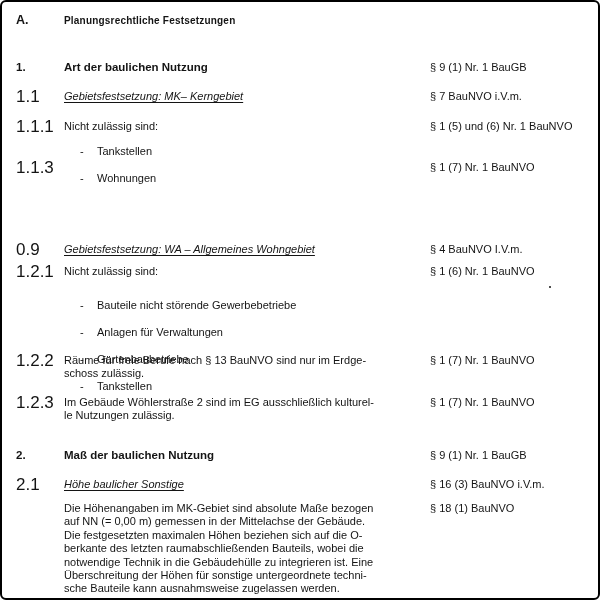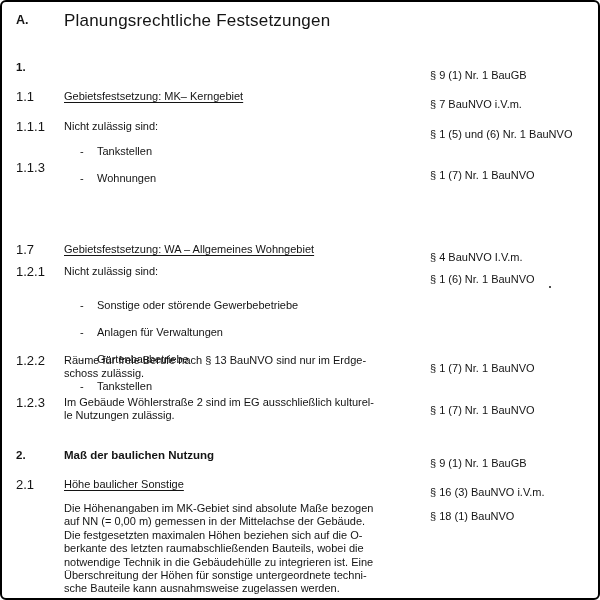--- a/index.html
+++ b/index.html
@@ -21,45 +21,44 @@
   }
   .row {
     position: absolute;
     left: 14px;
     right: 6px;
   }
   .num {
     position: absolute;
     left: 0;
     top: 0;
-    font-size: 13px;
+    font-size: 17px;
     line-height: 13px;
     white-space: nowrap;
   }
   .body {
     margin-left: 48px;
     width: 364px;
     font-size: 11px;
     line-height: 13.4px;
     white-space: pre-line;
   }
   .ref {
     position: absolute;
     left: 414px;
     top: 0;
     font-size: 11px;
     line-height: 13px;
     white-space: nowrap;
-    margin-top: 8px;
   }
   .bold { font-weight: 700; }
   .hsize { font-size: 11.5px; }
   .title-num { font-size: 12.5px; font-weight: 700; }
-  .title-text { font-size: 17px; font-weight: 400; letter-spacing: 0.2px; }
-  .u { text-decoration: underline; text-underline-offset: 2px; }
+  .title-text { font-size: 10px; font-weight: 700; letter-spacing: 0.2px; }
+  .u { text-decoration: underline; text-underline-offset: 2px; font-style: italic; }
   .bullet { display: flex; line-height: 13.6px; }
   .dash { margin-left: 16px; width: 17px; flex: 0 0 17px; }
   .stray {
     position: absolute;
     width: 2px;
     height: 2px;
     background: #141414;
     border-radius: 50%;
   }
 </style>
@@ -68,20 +67,21 @@
 
 <div class="page">
 
   <div class="row" style="top:12px">
     <span class="num title-num">A.</span>
     <div class="body title-text">Planungsrechtliche Festsetzungen</div>
   </div>
 
   <div class="row" style="top:59px">
     <span class="num bold hsize">1.</span>
+    <div class="body bold hsize">Art der baulichen Nutzung</div>
     <div class="ref">§ 9 (1) Nr. 1 BauGB</div>
   </div>
 
   <div class="row" style="top:88px">
     <span class="num">1.1</span>
     <div class="body u">Gebietsfestsetzung: MK– Kerngebiet</div>
     <div class="ref">§ 7 BauNVO i.V.m.</div>
   </div>
 
   <div class="row" style="top:118px">
@@ -102,38 +102,38 @@
       </div>
     </div>
   </div>
 
   <div class="row" style="top:159px">
     <span class="num">1.1.3</span>
     <div class="ref">§ 1 (7) Nr. 1 BauNVO</div>
   </div>
 
   <div class="row" style="top:241px">
-    <span class="num">1.7</span>
+    <span class="num">0.9</span>
     <div class="body u">Gebietsfestsetzung: WA – Allgemeines Wohngebiet</div>
     <div class="ref">§ 4 BauNVO I.V.m.</div>
   </div>
 
   <div class="row" style="top:263px">
     <span class="num">1.2.1</span>
     <div class="body">Nicht zulässig sind:</div>
     <div class="ref">§ 1 (6) Nr. 1 BauNVO</div>
   </div>
 
   <div class="stray" style="left:547px; top:284px"></div>
 
   <div class="row" style="top:284px">
     <div class="body">
       <div class="bullet">
         <span class="dash">-</span>
-        <span>Sonstige oder störende Gewerbebetriebe</span>
+        <span>Bauteile nicht störende Gewerbebetriebe</span>
       </div>
       <div class="bullet">
         <span class="dash">-</span>
         <span>Anlagen für Verwaltungen</span>
       </div>
       <div class="bullet">
         <span class="dash">-</span>
         <span>Gartenbaubetriebe</span>
       </div>
       <div class="bullet">

